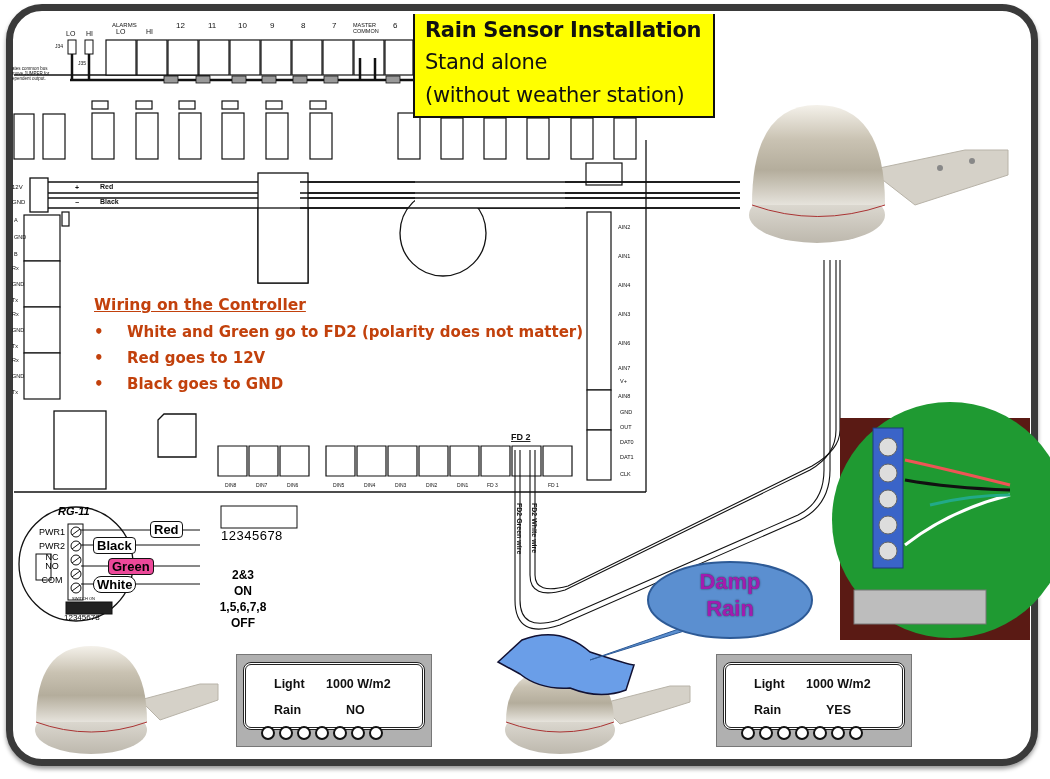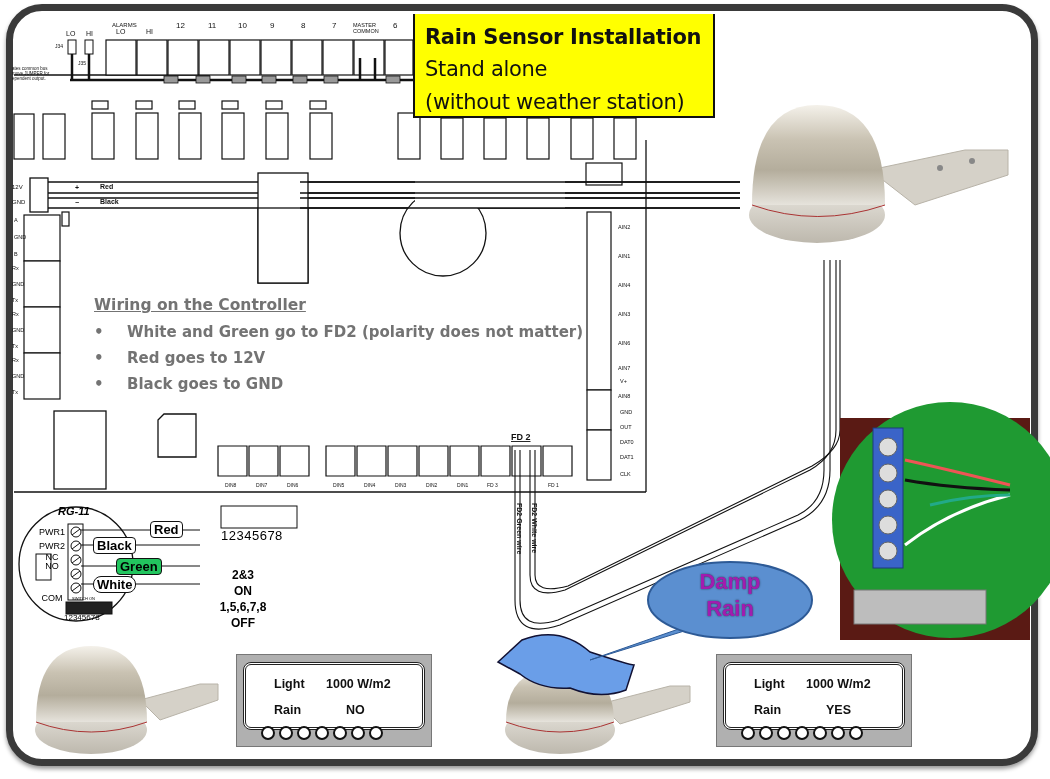--- a/index.html
+++ b/index.html
@@ -1,23 +1,23 @@
 <!DOCTYPE html>
 <html><head>
 <meta charset="utf-8">
 <style>
   html,body{margin:0;padding:0;background:#fff;}
   body{width:1050px;height:779px;position:relative;overflow:hidden;font-family:"Liberation Sans",sans-serif;}
   .frame{position:absolute;left:6px;top:4px;width:1032px;height:762px;border:7px solid #3a3a3a;border-radius:36px;box-shadow:0 3px 4px #999;box-sizing:border-box;background:#fff;}
   .abs{position:absolute;}
   svg text{font-family:"Liberation Sans",sans-serif;}
-  .title-box{position:absolute;left:413px;top:14px;width:302px;height:104px;background:#ffff00;border:2px solid #111;border-top:none;box-sizing:border-box;padding:8px 10px;font-family:"DejaVu Sans",sans-serif;color:#111;}
+  .title-box{position:absolute;left:413px;top:14px;width:302px;height:104px;background:#ffff00;border:2px solid #111;border-top:none;box-sizing:border-box;padding:1px 10px;font-family:"DejaVu Sans",sans-serif;color:#111;}
   .title-box .t1{font-weight:bold;font-size:21px;line-height:31px;letter-spacing:-0.3px;}
   .title-box .t2{font-size:21px;line-height:33px;letter-spacing:-0.3px;}
-  .wiring{position:absolute;left:94px;top:296px;font-family:"DejaVu Sans",sans-serif;color:#737373;font-size:15px;}
+  .wiring{position:absolute;left:94px;top:296px;font-family:"DejaVu Sans",sans-serif;color:#c2410c;font-size:15px;}
   .wiring .h{text-decoration:underline;font-weight:bold;font-size:15.5px;margin-bottom:5px;}
   .wiring ul{margin:0;padding:0;list-style:none;}
   .wiring li{position:relative;padding-left:33px;line-height:26px;font-weight:bold;}
   .wiring li::before{content:"\2022";position:absolute;left:0;}
   .display{position:absolute;width:196px;height:93px;background:#b0b0b0;border:1px solid #777;box-sizing:border-box;}
   .display .screen{position:absolute;left:6px;top:7px;right:6px;height:68px;background:#fff;border:3px double #222;border-radius:8px;box-sizing:border-box;font-weight:bold;font-size:12.5px;color:#111;}
   .display .row{position:absolute;left:28px;}
   .display .row .k{display:inline-block;width:52px;}
   .display .dots{position:absolute;left:24px;bottom:6px;display:flex;gap:4px;}
   .display .dots span{width:14px;height:14px;border:2.5px solid #111;border-radius:50%;background:#fff;box-sizing:border-box;}
@@ -310,25 +310,25 @@
     <rect x="854" y="590" width="132" height="34" fill="#bdbdbd" stroke="#777"></rect>
   </g>
 </svg>
 
 <div class="abs" style="left:58px;top:505px;font-size:11px;font-style:italic;font-weight:bold;">RG-11</div>
 <div class="abs" style="left:37px;top:525px;font-size:9px;line-height:14px;text-align:center;width:30px;">
   <div>PWR1</div>
   <div>PWR2</div>
   <div style="line-height:9px">NC</div>
   <div style="line-height:9px">NO</div>
-  <div style="margin-top:20px">COM</div>
+  <div style="margin-top:2px">COM</div>
 </div>
 <div class="abs" style="left:150px;top:521px;border:1.5px solid #111;border-radius:4px;padding:0 3px;font-weight:bold;font-size:13px;background:#fff;">Red</div>
 <div class="abs" style="left:93px;top:537px;border:1.5px solid #111;border-radius:4px;padding:0 3px;font-weight:bold;font-size:13px;background:#fff;">Black</div>
-<div class="abs" style="left:116px;top:558px;border:1.5px solid #111;border-radius:4px;padding:0 3px;font-weight:bold;font-size:13px;background:#22c55e;">Green</div>
+<div class="abs" style="left:108px;top:558px;border:1.5px solid #111;border-radius:4px;padding:0 3px;font-weight:bold;font-size:13px;background:#ec4899;">Green</div>
 <div class="abs" style="left:93px;top:576px;border:1.5px solid #111;border-radius:8px;padding:0 3px;font-weight:bold;font-size:13px;background:#fff;text-align:right;">White</div>
 <div class="abs" style="left:72px;top:596px;font-size:4px;">SWITCH ON</div>
 <div class="abs" style="left:64px;top:613px;font-size:8px;">12345678</div>
 
 <div class="abs" style="left:221px;top:528px;font-size:13px;letter-spacing:0.5px;">12345678</div>
 <div class="abs" style="left:208px;top:567px;width:70px;text-align:center;font-weight:bold;font-size:12px;line-height:16px;">
   <div>2&amp;3</div>
   <div>ON</div>
   <div>1,5,6,7,8</div>
   <div>OFF</div>

